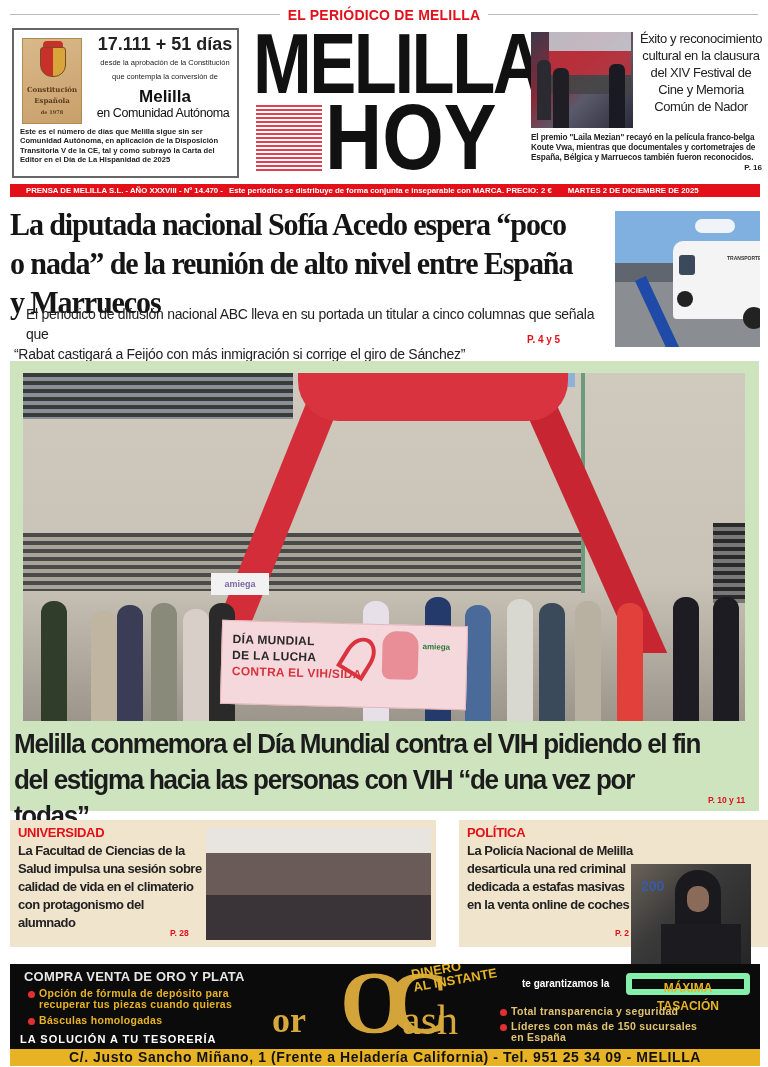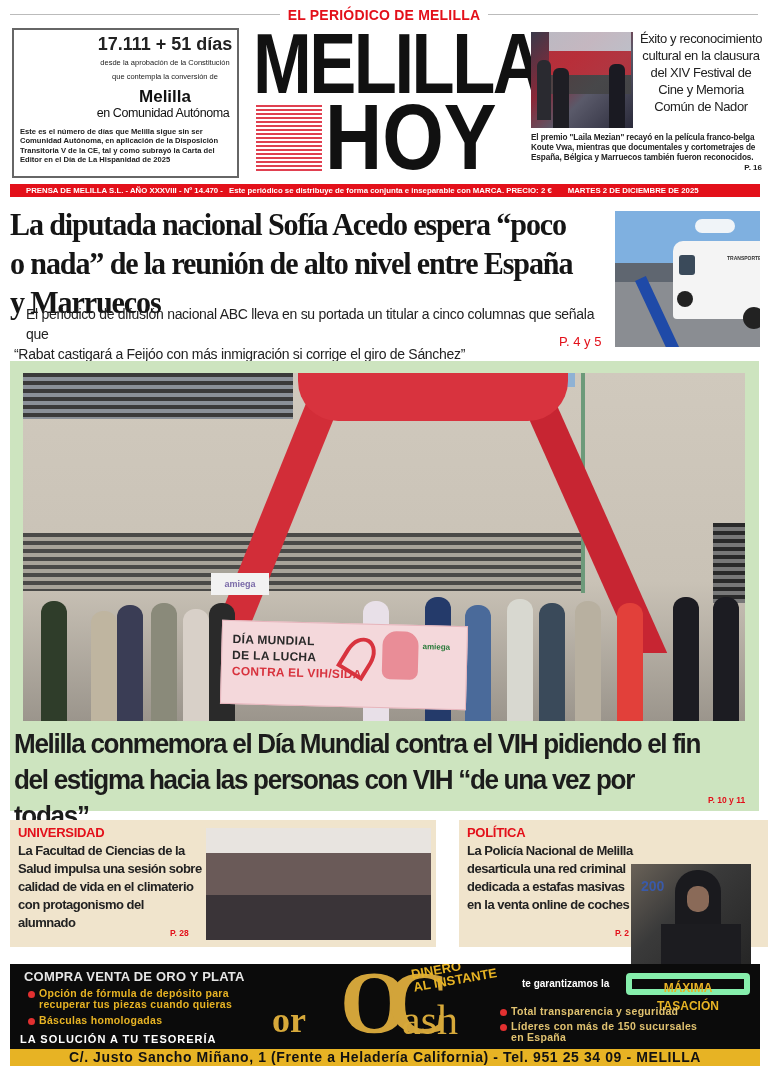--- a/index.html
+++ b/index.html
@@ -42,21 +42,21 @@
   .tr-page { right: 6px; top: 163px; font-size: 8px; font-weight: bold; color: #222; }
 
   
   .redbar { left: 10px; top: 184px; width: 750px; height: 13px; background: #e3101a; color: #fff; font-size: 7.8px; font-weight: bold; line-height: 13px; padding-left: 16px; white-space: nowrap; display: flex; gap: 6px; }
   .redbar .date { margin-left: 10px; }
 
   
   .lead-title { left: 10px; top: 205px; width: 600px; font-family: "Liberation Serif", serif; font-weight: bold; font-size: 32px; line-height: 39px; letter-spacing: -1.2px; color: #151515; transform: scaleX(0.94); transform-origin: left top; }
   .lead-sub { left: 14px; top: 304px; width: 600px; font-size: 14px; line-height: 20px; color: #222; letter-spacing: -0.3px; }
   .lead-sub .l1 { padding-left: 12px; display: block; }
-  .lead-page { left: 559px; top: 334px; font-size: 13px; font-weight: normal; color: #e3101a; }
+  .lead-page { left: 527px; top: 334px; font-size: 10px; font-weight: bold; color: #e3101a; }
   .lead-img { left: 615px; top: 211px; width: 145px; height: 136px; background: linear-gradient(180deg,#7fb0e0 0 38%,#5f6670 38% 52%,#8a8d92 52% 100%); overflow: hidden; }
   .lead-img .cloud { left: 80px; top: 8px; width: 40px; height: 14px; background: #f0f4f8; border-radius: 10px; }
   .lead-img .van { left: 58px; top: 30px; width: 92px; height: 78px; background: #f4f4f4; border-radius: 10px 6px 4px 4px; }
   .lead-img .vanwin { left: 64px; top: 44px; width: 16px; height: 20px; background: #3a4a5a; border-radius: 3px; }
   .lead-img .wheel { left: 128px; top: 96px; width: 22px; height: 22px; background: #222; border-radius: 50%; }
   .lead-img .wheel2 { left: 62px; top: 80px; width: 16px; height: 16px; background: #222; border-radius: 50%; }
   .lead-img .rail { left: 20px; top: 70px; width: 12px; height: 80px; background: #1f4aa8; transform: rotate(-25deg); transform-origin: top left; }
   .lead-img .txt { left: 112px; top: 44px; font-size: 5px; color: #333; font-weight: bold; }
 
   
@@ -109,20 +109,27 @@
   .ad-max { left: 616px; top: 9px; width: 124px; height: 22px; border: 6px solid #86efac; border-radius: 4px; color: #e7b324; font-weight: bold; font-size: 12px; text-align: center; line-height: 18px; }
   .ad-right { left: 490px; top: 42px; }
 </style>
 </head>
 <body>
 
 <div class="abs topline"></div>
 <div class="abs kicker"><span>EL PERIÓDICO DE MELILLA</span></div>
 
 <div class="abs constbox">
+  <div class="abs const-img">
+    <div class="abs const-crown"></div>
+    <div class="abs const-shield"></div>
+    <div class="abs const-word" style="top:46px;">Constitución</div>
+    <div class="abs const-word" style="top:57px;">Española</div>
+    <div class="abs const-word" style="top:70px;font-size:5px;">de 1978</div>
+  </div>
   <div class="abs const-days">17.111 + 51 días</div>
   <div class="abs const-line" style="top:28px;">desde la aprobación de la Constitución</div>
   <div class="abs const-line" style="top:42px;">que contempla la conversión de</div>
   <div class="abs const-melilla">Melilla</div>
   <div class="abs const-ca">en Comunidad Autónoma</div>
   <div class="abs const-body">Este es el número de días que Melilla sigue sin ser Comunidad Autónoma, en aplicación de la Disposición Transitoria V de la CE, tal y como subrayó la Carta del Editor en el Día de La Hispanidad de 2025</div>
 </div>
 
 <div class="abs mast1">MELILLA</div>
 <div class="abs redbox"></div>

